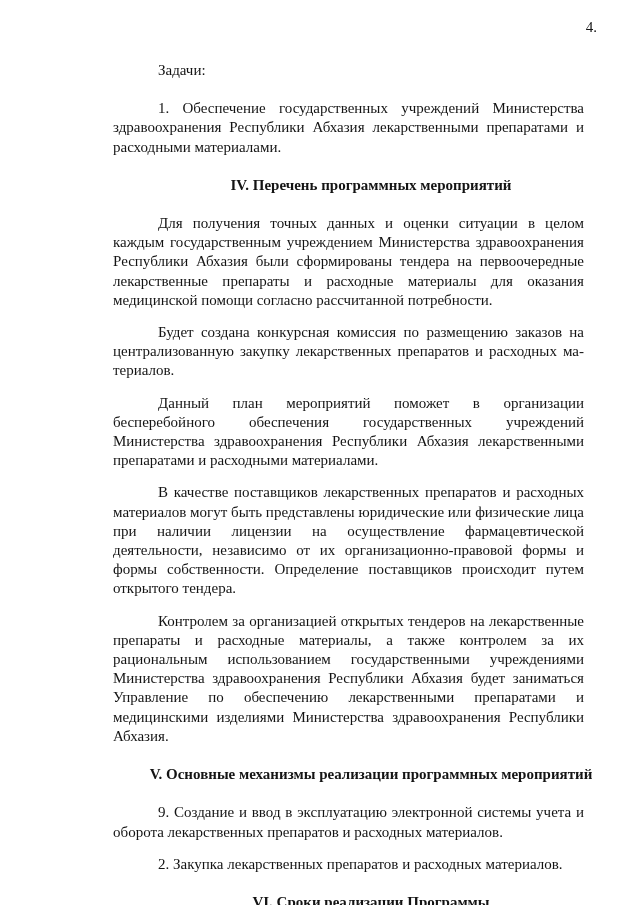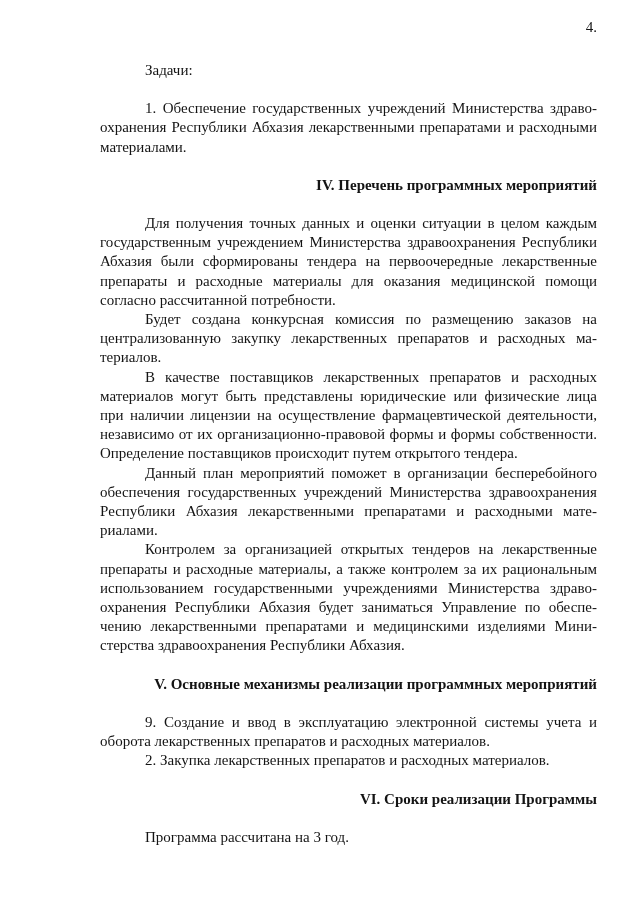--- a/index.html
+++ b/index.html
@@ -19,53 +19,53 @@
     overflow: hidden;
   }
   .page-number {
     text-align: right;
     font-size: 15px;
     line-height: 19px;
     margin-bottom: 24px;
   }
   .doc-body p,
   .doc-body h3 {
-    margin: 0;
+    margin: 13px;
     font-size: 15px;
     line-height: 19.2px;
     text-align: justify;
     text-indent: 45px;
     hyphens: manual;
     font-weight: normal;
   }
   .doc-body h3.heading {
     font-weight: bold;
-    text-align: right;
+    text-align: center;
     margin: 19px 0;
   }
   .gap-top {
     margin-top: 19px !important;
   }
 </style>
 </head>
 <body>
 
 <div class="page">
   <div class="page-number">4.</div>
 
   <div class="doc-body">
     <p>Задачи:</p>
     <p class="gap-top">1. Обеспечение государственных учреждений Министерства здраво­охранения Республики Абхазия лекарственными препаратами и расход­ными материалами.</p>
 
     <h3 class="heading">IV. Перечень программных мероприятий</h3>
 
     <p>Для получения точных данных и оценки ситуации в целом каждым государственным учреждением Министерства здравоохранения Респуб­лики Абхазия были сформированы тендера на первоочередные лекарст­венные препараты и расходные материалы для оказания медицинской помощи согласно рассчитанной потребности.</p>
     <p>Будет создана конкурсная комиссия по размещению заказов на централизованную закупку лекарственных препаратов и расходных ма­териалов.</p>
+    <p>Данный план мероприятий поможет в организации бесперебойного обеспечения государственных учреждений Министерства здравоохранения Республики Абхазия лекарственными препаратами и расходными мате­риалами.</p>
     <p>В качестве поставщиков лекарственных препаратов и расходных материалов могут  быть представлены юридические или физические лица при наличии лицензии на осуществление фармацевтической деятельности, независимо от их организационно-правовой формы и формы собствен­ности. Определение поставщиков происходит путем открытого тендера.</p>
-    <p>Данный план мероприятий поможет в организации бесперебойного обеспечения государственных учреждений Министерства здравоохранения Республики Абхазия лекарственными препаратами и расходными мате­риалами.</p>
     <p>Контролем за организацией открытых тендеров на лекарственные препараты и расходные материалы, а также контролем за их рациональным использованием государственными учреждениями Министерства здраво­охранения Республики Абхазия будет заниматься Управление по обеспе­чению лекарственными препаратами и медицинскими изделиями Мини­стерства здравоохранения Республики Абхазия.</p>
 
     <h3 class="heading">V. Основные механизмы реализации программных мероприятий</h3>
 
     <p>9. Создание и ввод в эксплуатацию электронной системы учета и оборота лекарственных препаратов и расходных материалов.</p>
     <p>2. Закупка лекарственных препаратов и расходных материалов.</p>
 
     <h3 class="heading">VI. Сроки реализации Программы</h3>
 
     <p>Программа рассчитана на 3 год.</p>

